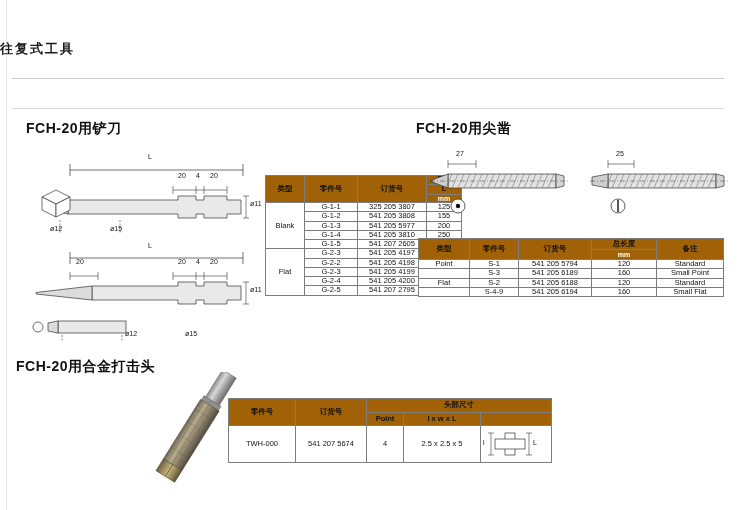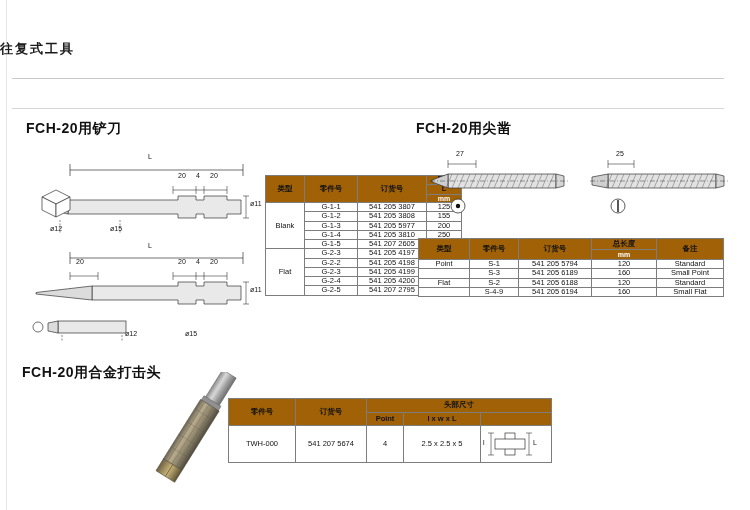--- a/index.html
+++ b/index.html
@@ -245,21 +245,21 @@
             <th>L</th>
           </tr>
         <tr>
             <th class="unit-cell">mm</th>
           </tr>
       </thead>
       <tbody>
         <tr>
           <td rowspan="5">Blank</td>
           <td>G-1-1</td>
-          <td>541 205 3807</td>
+          <td>325 205 3807</td>
           <td>125</td>
         </tr>
         <tr>
           <td>G-1-2</td>
           <td>541 205 3808</td>
           <td>155</td>
         </tr>
         <tr>
           <td>G-1-3</td>
           <td>541 205 5977</td>
@@ -422,21 +422,21 @@
           <td></td>
           <td>S-4-9</td>
           <td>541 205 6194</td>
           <td>160</td>
           <td>Small Flat</td>
         </tr>
       </tbody>
     </table>
   </div>
 
-  <div class="sub-title" style="left:22px; top:358px;margin-top:6px;">FCH-20用合金打击头</div>
+  <div class="sub-title" style="left:16px; top:358px;">FCH-20用合金打击头</div>
 
   <div class="drawing" style="left:140px; top:372px;">
     <svg width="110" height="115" viewBox="0 0 110 115">
       <defs>
         <linearGradient id="shaftGrad" x1="0" y1="0" x2="1" y2="0">
           <stop offset="0%" stop-color="#8d8d8d"></stop>
           <stop offset="35%" stop-color="#d8d8d8"></stop>
           <stop offset="70%" stop-color="#9a9a9a"></stop>
           <stop offset="100%" stop-color="#6e6e6e"></stop>
         </linearGradient>

